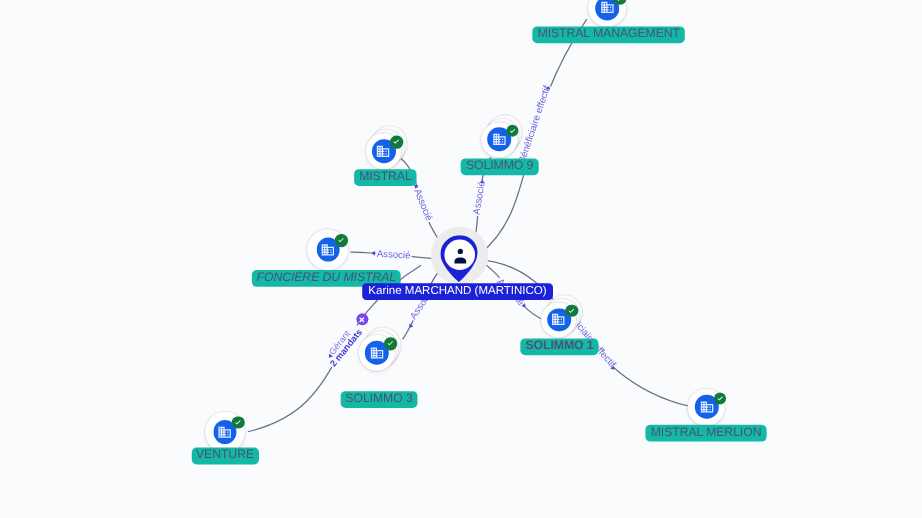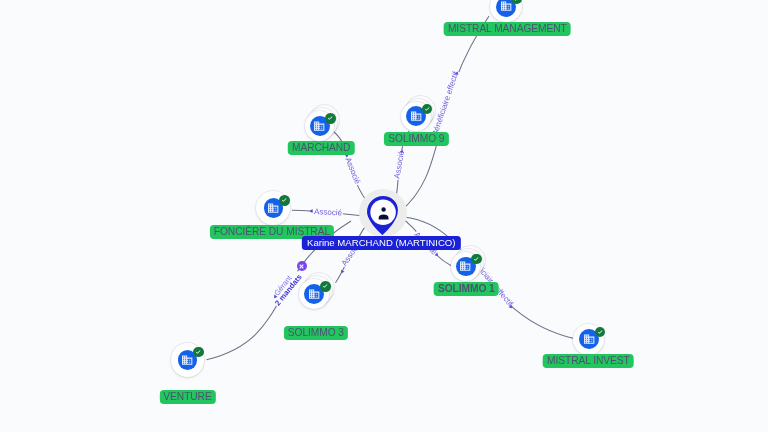--- a/index.html
+++ b/index.html
@@ -15,21 +15,21 @@
   .company-node .disc{position:absolute;
     border-radius:50%;background:#fff;box-shadow:0 0 0 .7px rgba(70,80,110,.10),0 1px 3px rgba(40,48,80,.13);}
   .company-node .icon-circle{position:absolute;width:19.8px;height:19.8px;left:-9.9px;top:-9.9px;
     border-radius:50%;background:#1562ea;display:flex;align-items:center;justify-content:center;}
   .company-node .bicon{width:12.4px;height:12.4px;fill:#e3edfd;}
   .company-node .badge{position:absolute;width:10.6px;height:10.6px;left:5.8px;top:-12.8px;
     border-radius:50%;background:#12793c;display:flex;align-items:center;justify-content:center;}
   .company-node .badge svg{width:8.6px;height:8.6px;fill:#eafff0;}
 
   .node-label{position:absolute;transform:translateX(-50%);
-    background:#22c55e;color:#4b5370;font-size:10.2px;
+    background:#14b8a6;color:#4b5370;font-size:10.2px;
     height:14px;line-height:14.2px;padding:0 4px;letter-spacing:-0.05px;border-radius:4px;white-space:nowrap;}
   .person-pin{position:absolute;}
   .person-pin svg{position:absolute;left:-16.3px;top:-16.3px;width:32.2px;height:39.1px;}
   .person-halo{position:absolute;width:48px;height:48px;left:-24.5px;top:-23px;
     border-radius:50%;background:#ececec;}
   .person-label{position:absolute;transform:translateX(-50%);
     background:#1a21d6;color:#fff;font-size:9.6px;padding:0 4.9px;
     height:14.25px;line-height:14.6px;
     border-radius:3.5px;white-space:nowrap;}
   .edge-label{position:absolute;font-size:8px;color:#6f61dd;white-space:nowrap;
@@ -204,26 +204,26 @@
           <path d="M16.1 0C7.21 0 0 7.21 0 16.1c0 2.9 1.55 6.5 3.83 10.0 2.3 3.55 5.36 7.0 8.28 9.95l3.25 3.05 3.25-3.05c2.92-2.95 5.98-6.4 8.28-9.95 2.28-3.5 3.83-7.1 3.83-10.0C32.2 7.21 24.99 0 16.1 0z" fill="#1a21d6"></path>
           <circle cx="16.1" cy="16.3" r="12.75" fill="#fdfdfd"></circle>
           <circle cx="16.6" cy="13.5" r="2.2" fill="#06103c"></circle>
           <path d="M11.7 21.6c0-2.0 2.2-3.1 4.9-3.1s4.9 1.1 4.9 3.1v1.9h-9.8z" fill="#06103c"></path>
         </svg>
       </div>
     </div>
   <div class="labels" id="labels">
       <div class="node-label" style="left: 507.3px; top: 22px;">MISTRAL MANAGEMENT</div>
       <div class="node-label" style="left: 416.4px; top: 131.9px;">SOLIMMO 9</div>
-      <div class="node-label" style="left: 321.2px; top: 140.6px;">MARCHAND</div>
-      <div class="node-label" style="left: 271.9px; top: 224.8px;">FONCIÈRE DU MISTRAL</div>
+      <div class="node-label" style="left: 321.2px; top: 140.6px;">MISTRAL</div>
+      <div class="node-label" style="left: 271.9px; top: 224.8px; font-style: italic;">FONCIÈRE DU MISTRAL</div>
       <div class="node-label" style="left: 315.9px; top: 326px;">SOLIMMO 3</div>
-      <div class="node-label" style="left: 187.5px; top: 390px; text-align: right;">VENTURE</div>
+      <div class="node-label" style="left: 187.5px; top: 373px; text-align: right;">VENTURE</div>
       <div class="node-label" style="left: 466.3px; top: 281.9px; font-weight: bold;">SOLIMMO 1</div>
-      <div class="node-label" style="left: 588.4px; top: 354.3px;">MISTRAL INVEST</div>
+      <div class="node-label" style="left: 588.4px; top: 354.3px;">MISTRAL MERLION</div>
       <div class="remove-badge" style="left: 301.6px; top: 266px;">
         <svg viewBox="0 0 24 24">
           <path d="M19.6 7.2 16.8 4.4 12 9.2 7.2 4.4 4.4 7.2 9.2 12l-4.8 4.8 2.8 2.8 4.8-4.8 4.8 4.8 2.8-2.8-4.8-4.8z"></path>
         </svg>
       </div>
       <div class="person-label" style="left: 381.25px; top: 236px;">Karine MARCHAND (MARTINICO)</div>
     </div>
 </div>
 
 </body></html>

